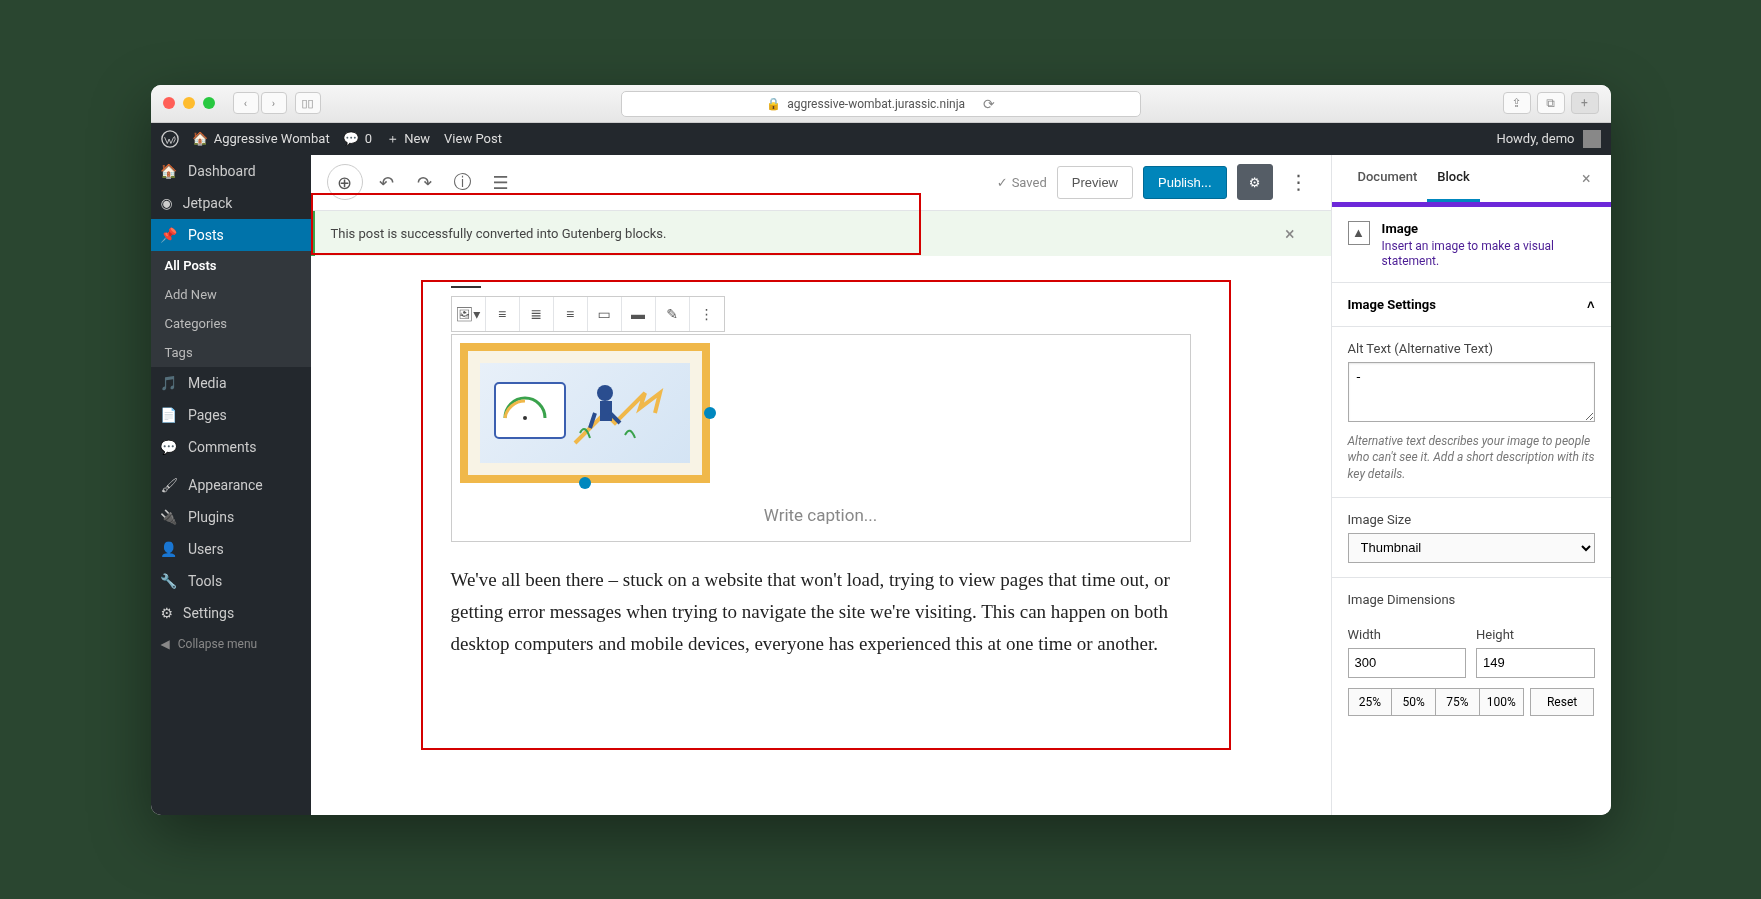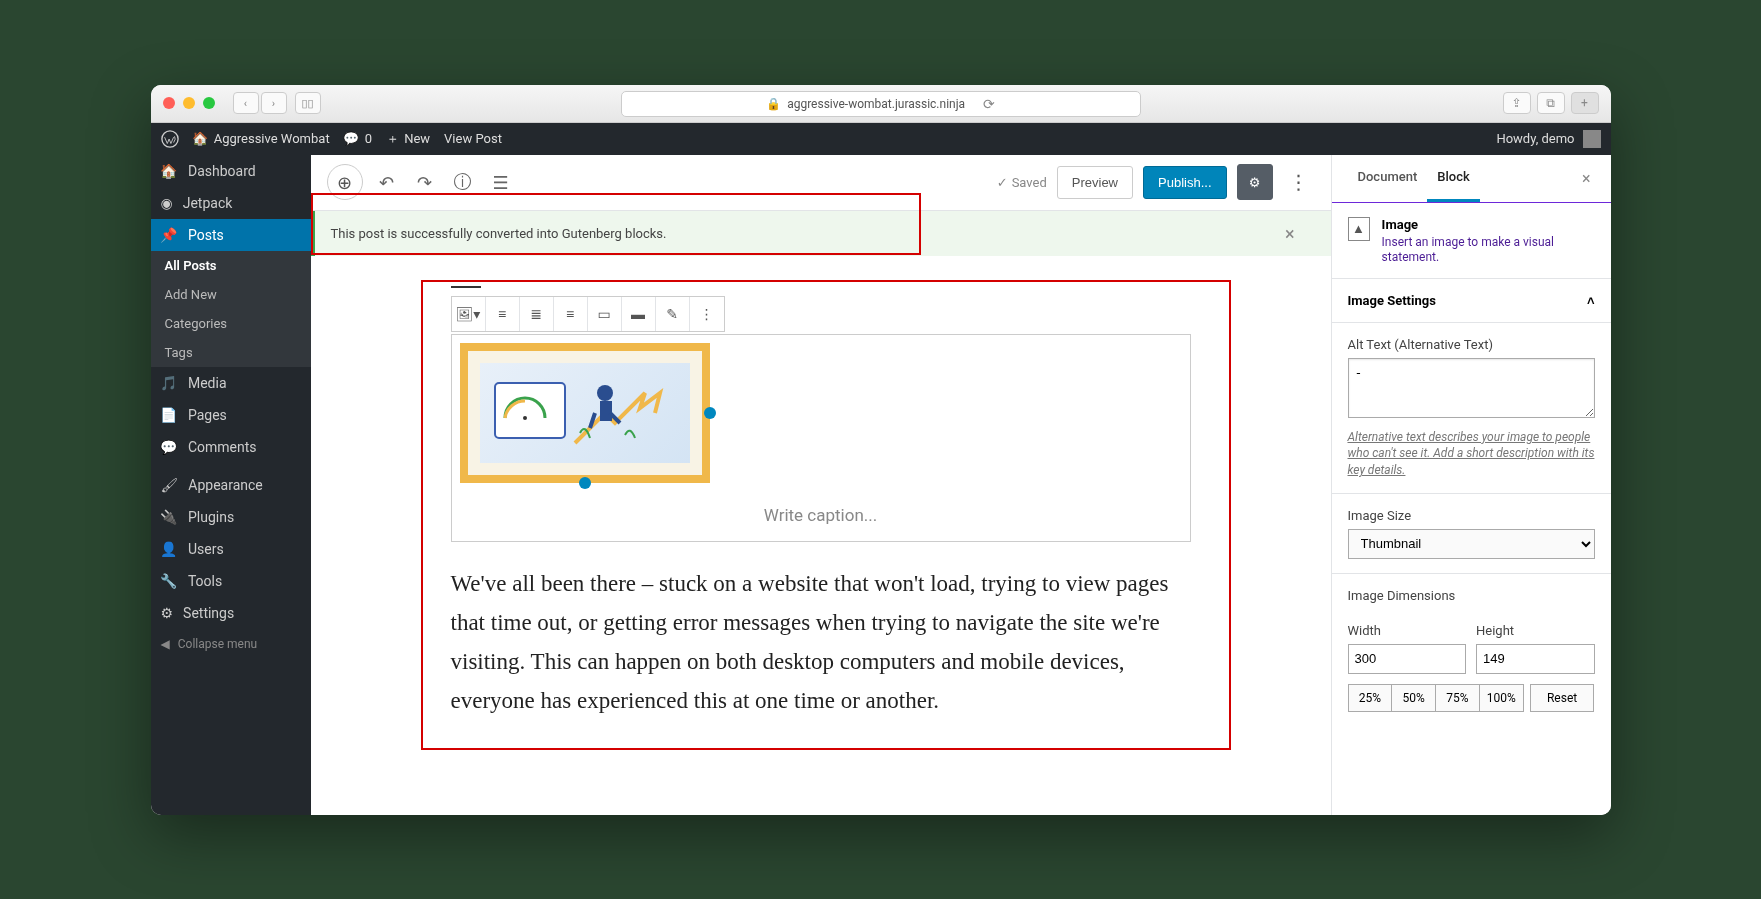--- a/index.html
+++ b/index.html
@@ -59,36 +59,36 @@
 .bt-item { width: 34px; height: 100%; display: flex; align-items: center; justify-content: center; border-right: 1px solid #e2e4e7; font-size: 14px; color: #555; cursor: pointer; }
 .bt-item:last-child { border-right: none; }
 .image-block { border: 1px solid #ccc; padding: 8px; position: relative; }
 .image-frame { width: 250px; border: 8px solid #f0b84a; padding: 12px; background: #f8f3e5; position: relative; }
 .illus { height: 100px; background: linear-gradient(135deg,#e8f0f9,#d4e4f4); display: flex; align-items: center; justify-content: center; position: relative; overflow: hidden; }
 .illus svg { width: 100%; height: 100%; }
 .handle { width: 12px; height: 12px; background: #0087be; border-radius: 50%; position: absolute; }
 .handle.right { right: -6px; top: 50%; transform: translateY(-50%); }
 .handle.bottom { left: 50%; bottom: -6px; transform: translateX(-50%); }
 .caption { text-align: center; color: #888; font-size: 17px; margin-top: 14px; padding: 8px 0; }
-.body-text { font-family: Georgia, serif; font-size: 23px; line-height: 1.7; color: #222; margin-top: 22px; }
+.body-text { font-family: Georgia, serif; font-size: 19px; line-height: 1.7; color: #222; margin-top: 22px; }
 
 .inspector { width: 280px; border-left: 1px solid #e2e4e7; display: flex; flex-direction: column; overflow-y: auto; font-size: 13px; }
-.tabs { display: flex; border-bottom: 1px solid #6d28d9; padding: 0 16px; position: relative; }
+.tabs { display: flex; border-bottom: 5px solid #6d28d9; padding: 0 16px; position: relative; }
 .tab { padding: 14px 10px; color: #555; cursor: pointer; font-weight: 500; }
 .tab.active { color: #222; border-bottom: 3px solid #0087be; }
 .tabs .close { margin-left: auto; padding: 14px 4px; color: #888; cursor: pointer; font-size: 16px; }
 .panel { padding: 14px 16px; border-bottom: 1px solid #e2e4e7; }
 .block-desc { display: flex; gap: 12px; }
 .block-desc .icn { width: 24px; height: 24px; border: 1px solid #888; display: flex; align-items: center; justify-content: center; color: #555; }
 .block-desc .txt strong { display: block; margin-bottom: 2px; }
 .block-desc .txt span { color: #4c1d95; font-size: 12px; }
 .panel-head { display: flex; justify-content: space-between; align-items: flex-start; font-weight: 700; cursor: pointer; }
 .label { display: block; margin-bottom: 6px; color: #444; }
 .textarea { width: 100%; height: 60px; border: 1px solid #aaa; box-shadow: inset 0 1px 2px rgba(0,0,0,.1); padding: 6px; font-size: 13px; resize: vertical; }
-.help { font-style: italic; color: #777; font-size: 12px; margin-top: 8px; line-height: 1.4; text-decoration: underline; }
+.help { font-style: italic; color: #777; font-size: 12px; margin-top: 8px; line-height: 1.4; }
 .select { width: 100%; height: 30px; border: 1px solid #aaa; background: #fafafa; padding: 0 8px; font-size: 13px; }
 .dim-row { display: flex; gap: 10px; margin-top: 20px; }
 .dim-col { flex: 1; }
 .numinput { width: 100%; height: 30px; border: 1px solid #aaa; padding: 0 6px; font-size: 13px; }
 .pct-row { display: flex; gap: 0; margin-top: 10px; }
 .pct { flex: 1; height: 28px; border: 1px solid #aaa; background: #fafafa; font-size: 12px; cursor: pointer; display: flex; align-items: center; justify-content: center; margin-left: -1px; }
 .pct:first-child { margin-left: 0; }
 .reset { margin-left: 6px; padding: 0 10px; }
 </style>
 </head>

